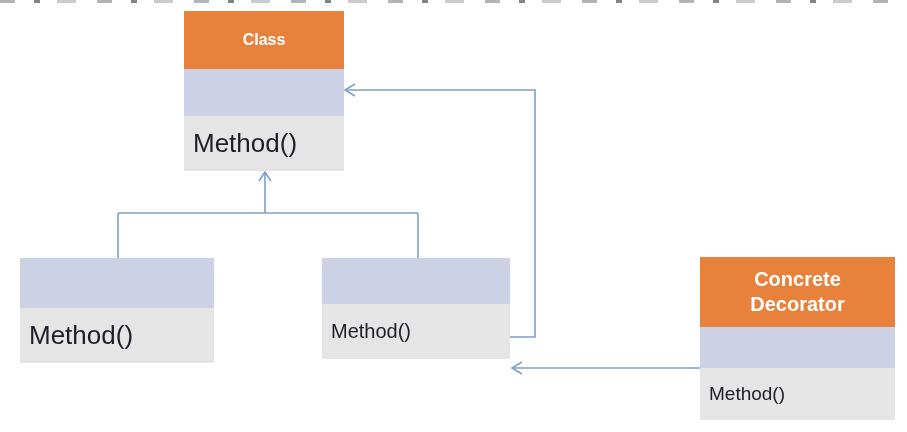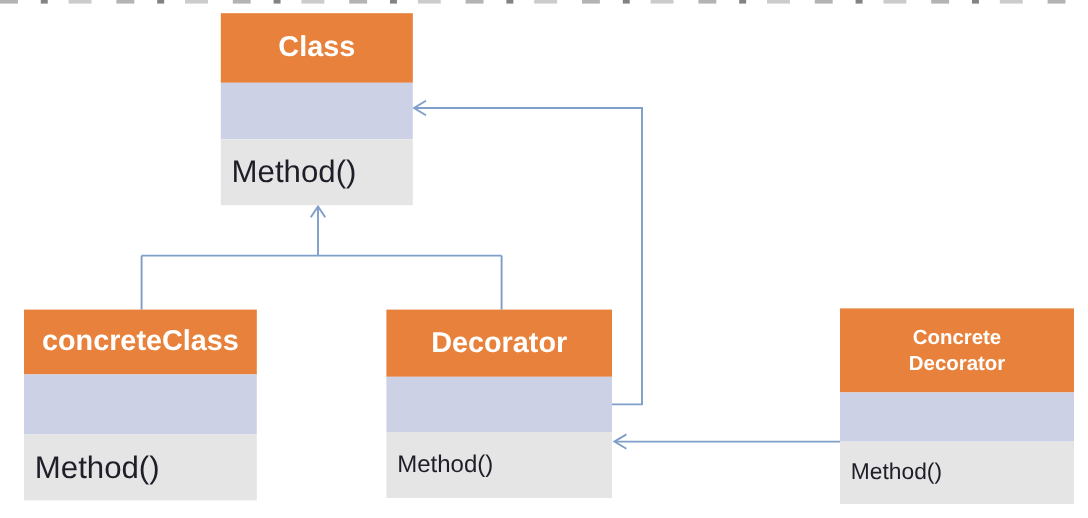--- a/index.html
+++ b/index.html
@@ -28,34 +28,34 @@
   .uml-box{
     position:absolute;
     display:flex;flex-direction:column;
   }
   .uml-header{
     background:#e8813b;
     color:#ffffff;
     font-weight:bold;
     display:flex;align-items:center;justify-content:center;
     text-align:center;
-    font-size:24px;
+    font-size:16px;
     line-height:1.25;
   }
   .uml-attrs{ background:#cdd1e5; }
   .uml-methods{
     background:#e5e5e5;
     color:#1e1e28;
     display:flex;align-items:center;
     padding-left:9px;
   }
   .fs-big{ font-size:26px; }
   .fs-mid{ font-size:20px; }
   .fs-sml{ font-size:19px; }
-  .hdr-wrap{ padding:0 30px; font-size:17px; }
+  .hdr-wrap{ padding:0 30px; font-size:20px; }
   svg.connectors{
     position:absolute;left:0;top:0;width:907px;height:432px;
     pointer-events:none;
   }
   svg.connectors polyline, svg.connectors line{
     fill:none;
     stroke:#7f9fc9;
     stroke-width:1.6;
   }
 </style>
@@ -87,27 +87,25 @@
     </g>
   </svg>
 
   <div class="uml-box" style="left:184px;top:11px;width:160px;">
     <div class="uml-header" style="height:58px">Class</div>
     <div class="uml-attrs" style="height:47px"></div>
     <div class="uml-methods fs-big" style="height:55px">Method()</div>
   </div>
 
   <div class="uml-box" style="left:20px;top:258px;width:194px;">
-    <div class="uml-header" style="height:54px">concreteClass</div>
     <div class="uml-attrs" style="height:50px"></div>
     <div class="uml-methods fs-big" style="height:55px">Method()</div>
   </div>
 
   <div class="uml-box" style="left:322px;top:258px;width:188px;">
-    <div class="uml-header" style="height:56px">Decorator</div>
     <div class="uml-attrs" style="height:46px"></div>
     <div class="uml-methods fs-mid" style="height:55px">Method()</div>
   </div>
 
   <div class="uml-box" style="left:700px;top:257px;width:195px;">
     <div class="uml-header hdr-wrap" style="height:70px">Concrete Decorator</div>
     <div class="uml-attrs" style="height:41px"></div>
     <div class="uml-methods fs-sml" style="height:52px">Method()</div>
   </div>
 

